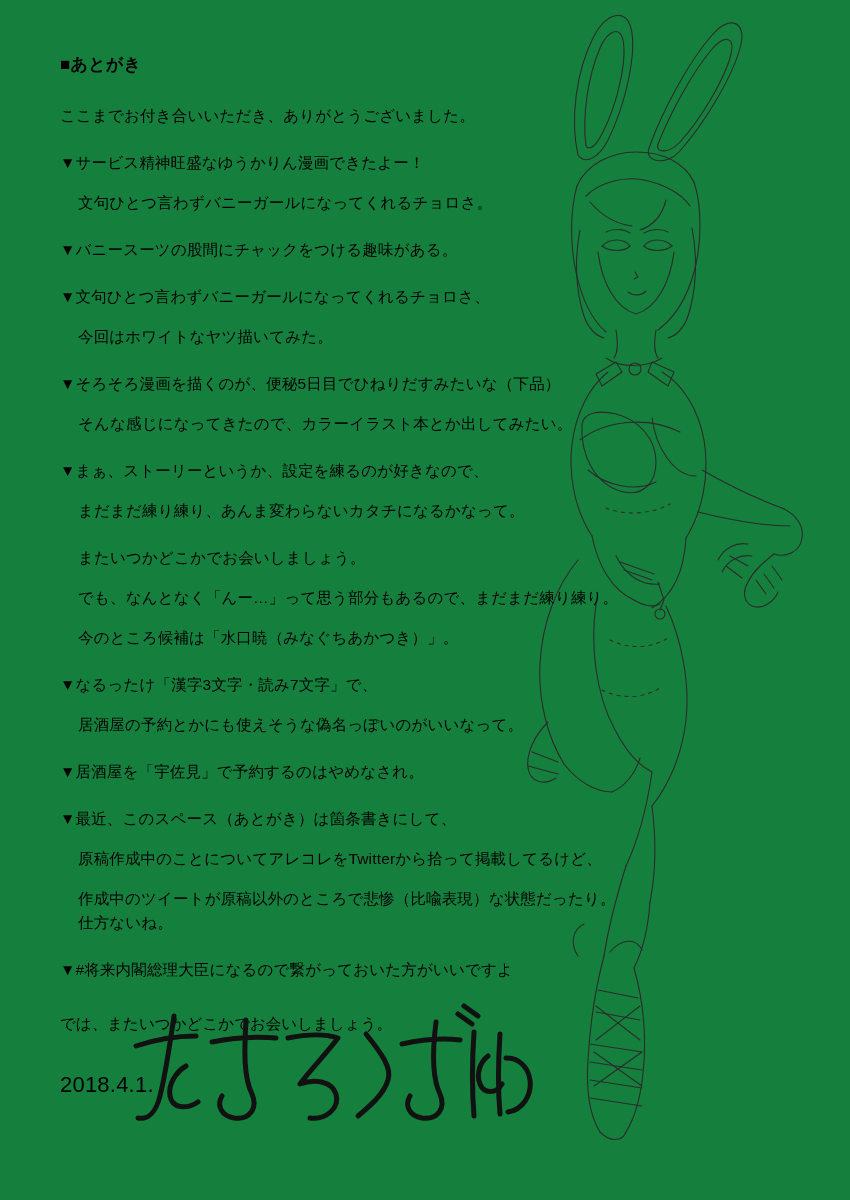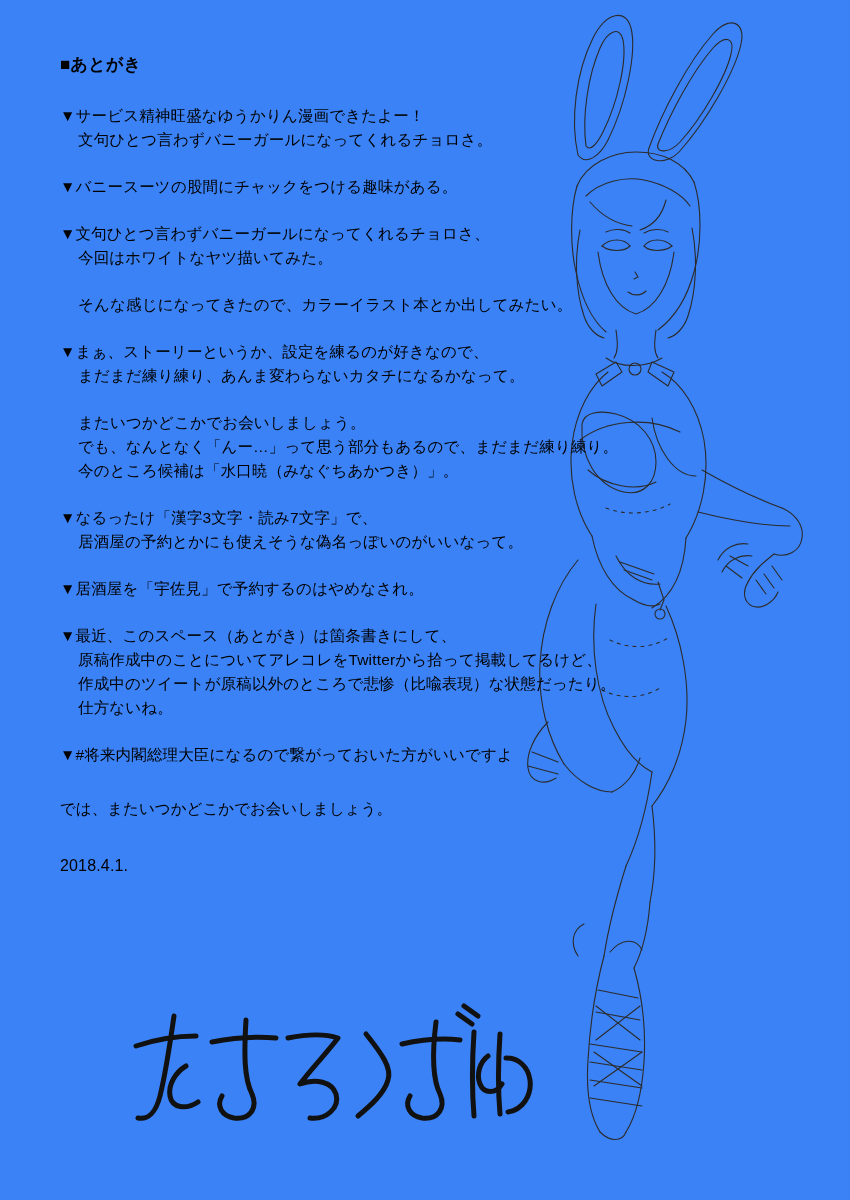--- a/index.html
+++ b/index.html
@@ -12,21 +12,21 @@
     height: 1200px;
     position: relative;
     overflow: hidden;
     font-family: "Liberation Sans", sans-serif;
     color: #000000;
   }
 
   .page {
     position: absolute;
     inset: 0;
-    background: #3b82f6;
+    background: #15803d;
   }
 
   
   .artwork {
     position: absolute;
     left: 430px;
     top: 0px;
     width: 420px;
     height: 1200px;
     pointer-events: none;
@@ -58,30 +58,31 @@
     line-height: 1.55;
     margin: 0 0 23px 0;
     letter-spacing: 0.01em;
     white-space: pre-wrap;
   }
   .para .line {
     display: block;
   }
   .para .line.ind {
     padding-left: 18px;
+    margin-top: 16px;
   }
 
   .closing {
     font-size: 15.5px;
     line-height: 1.55;
     margin: 30px 0 36px 0;
   }
 
   .datestamp {
-    font-size: 16px;
+    font-size: 22px;
     margin: 12px 0 0 0;
     letter-spacing: 0.01em;
   }
 
   
   .signature {
     position: absolute;
     left: 120px;
     top: 1000px;
     width: 420px;
@@ -208,24 +209,25 @@
 
       <path d="M176 508 C 196 516, 222 514, 240 504" stroke-dasharray="3 5"></path>
       <path d="M180 640 C 200 650, 222 648, 238 638" stroke-dasharray="3 5"></path>
       <path d="M172 690 C 192 700, 214 698, 230 688" stroke-dasharray="3 5"></path>
     </svg>
   </div>
 
   <div class="text-col">
     <h1 class="heading">■あとがき</h1>
     <div id="paragraphs">
+        <p class="para"><span class="line">ここまでお付き合いいただき、ありがとうございました。</span></p>
         <p class="para"><span class="line">▼サービス精神旺盛なゆうかりん漫画できたよー！</span><span class="line ind">文句ひとつ言わずバニーガールになってくれるチョロさ。</span></p>
         <p class="para"><span class="line">▼バニースーツの股間にチャックをつける趣味がある。</span></p>
         <p class="para"><span class="line">▼文句ひとつ言わずバニーガールになってくれるチョロさ、</span><span class="line ind">今回はホワイトなヤツ描いてみた。</span></p>
-        <p class="para"><span class="line ind">そんな感じになってきたので、カラーイラスト本とか出してみたい。</span></p>
+        <p class="para"><span class="line">▼そろそろ漫画を描くのが、便秘5日目でひねりだすみたいな（下品）</span><span class="line ind">そんな感じになってきたので、カラーイラスト本とか出してみたい。</span></p>
         <p class="para"><span class="line">▼まぁ、ストーリーというか、設定を練るのが好きなので、</span><span class="line ind">まだまだ練り練り、あんま変わらないカタチになるかなって。</span></p>
         <p class="para"><span class="line ind">またいつかどこかでお会いしましょう。</span><span class="line ind">でも、なんとなく「んー…」って思う部分もあるので、まだまだ練り練り。</span><span class="line ind">今のところ候補は「水口暁（みなぐちあかつき）」。</span></p>
         <p class="para"><span class="line">▼なるったけ「漢字3文字・読み7文字」で、</span><span class="line ind">居酒屋の予約とかにも使えそうな偽名っぽいのがいいなって。</span></p>
         <p class="para"><span class="line">▼居酒屋を「宇佐見」で予約するのはやめなされ。</span></p>
         <p class="para"><span class="line">▼最近、このスペース（あとがき）は箇条書きにして、</span><span class="line ind">原稿作成中のことについてアレコレをTwitterから拾って掲載してるけど、</span><span class="line ind">作成中のツイートが原稿以外のところで悲惨（比喩表現）な状態だったり。仕方ないね。</span></p>
         <p class="para"><span class="line">▼#将来内閣総理大臣になるので繋がっておいた方がいいですよ</span></p>
       </div>
     <p class="closing">では、またいつかどこかでお会いしましょう。</p>
     <p class="datestamp">2018.4.1.</p>
   </div>

